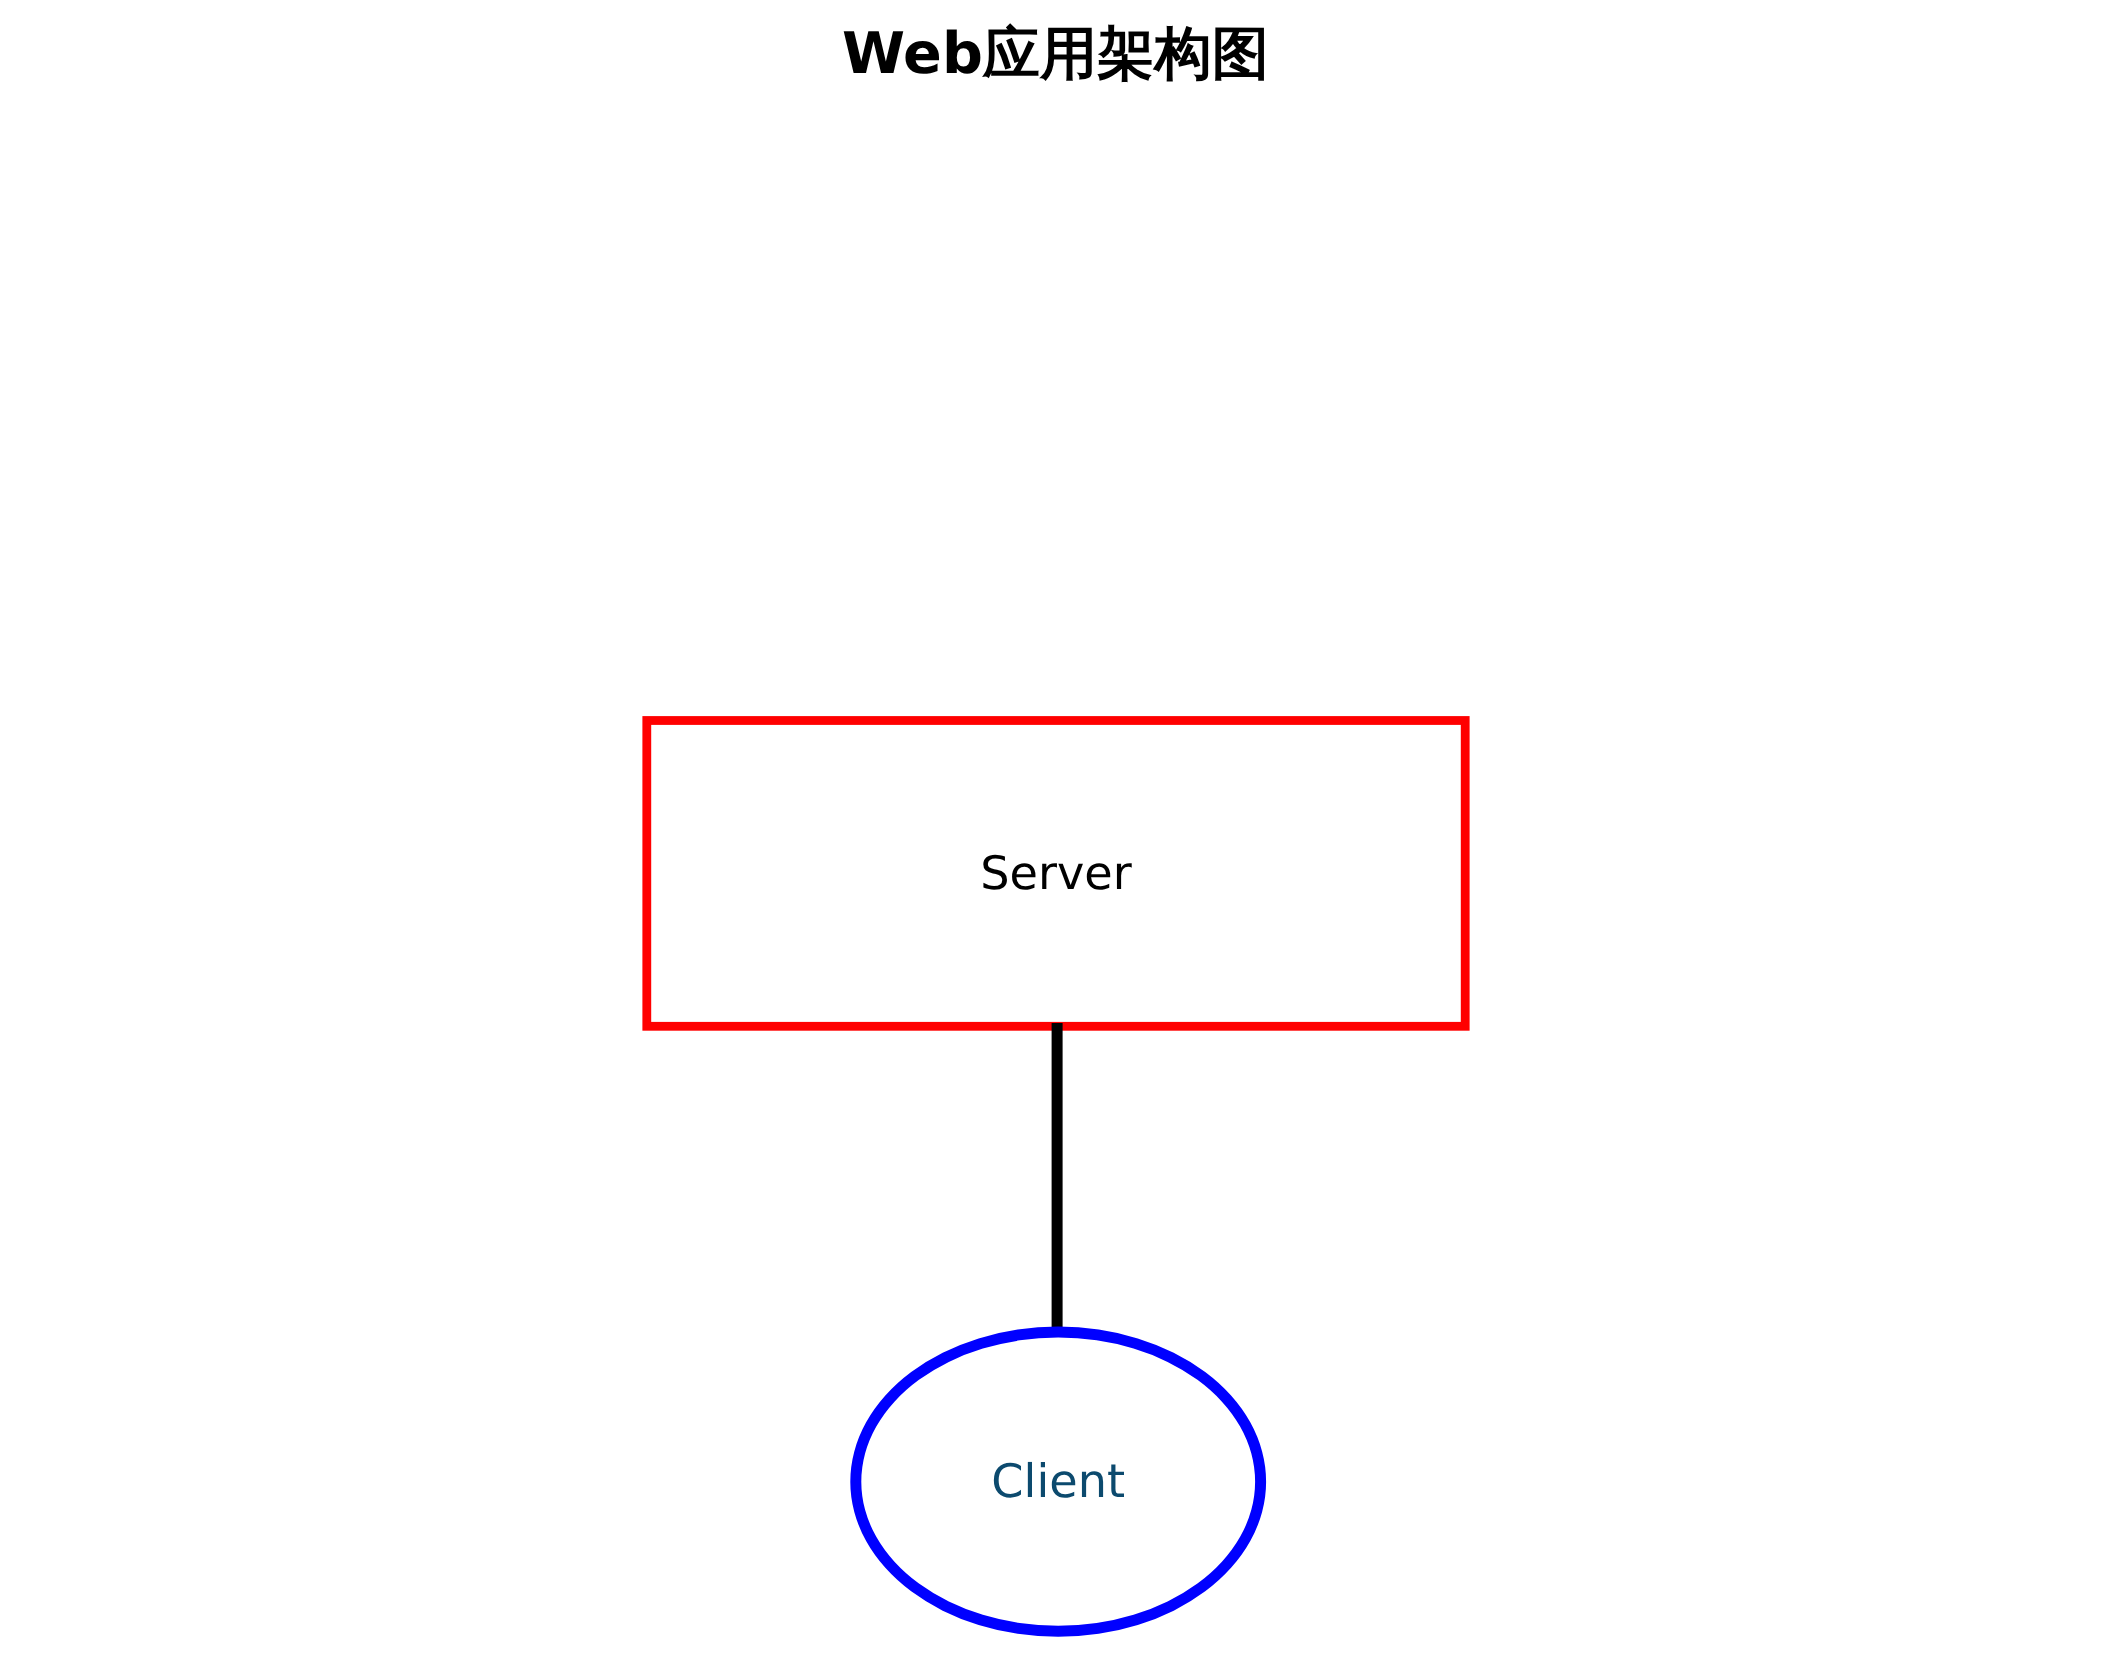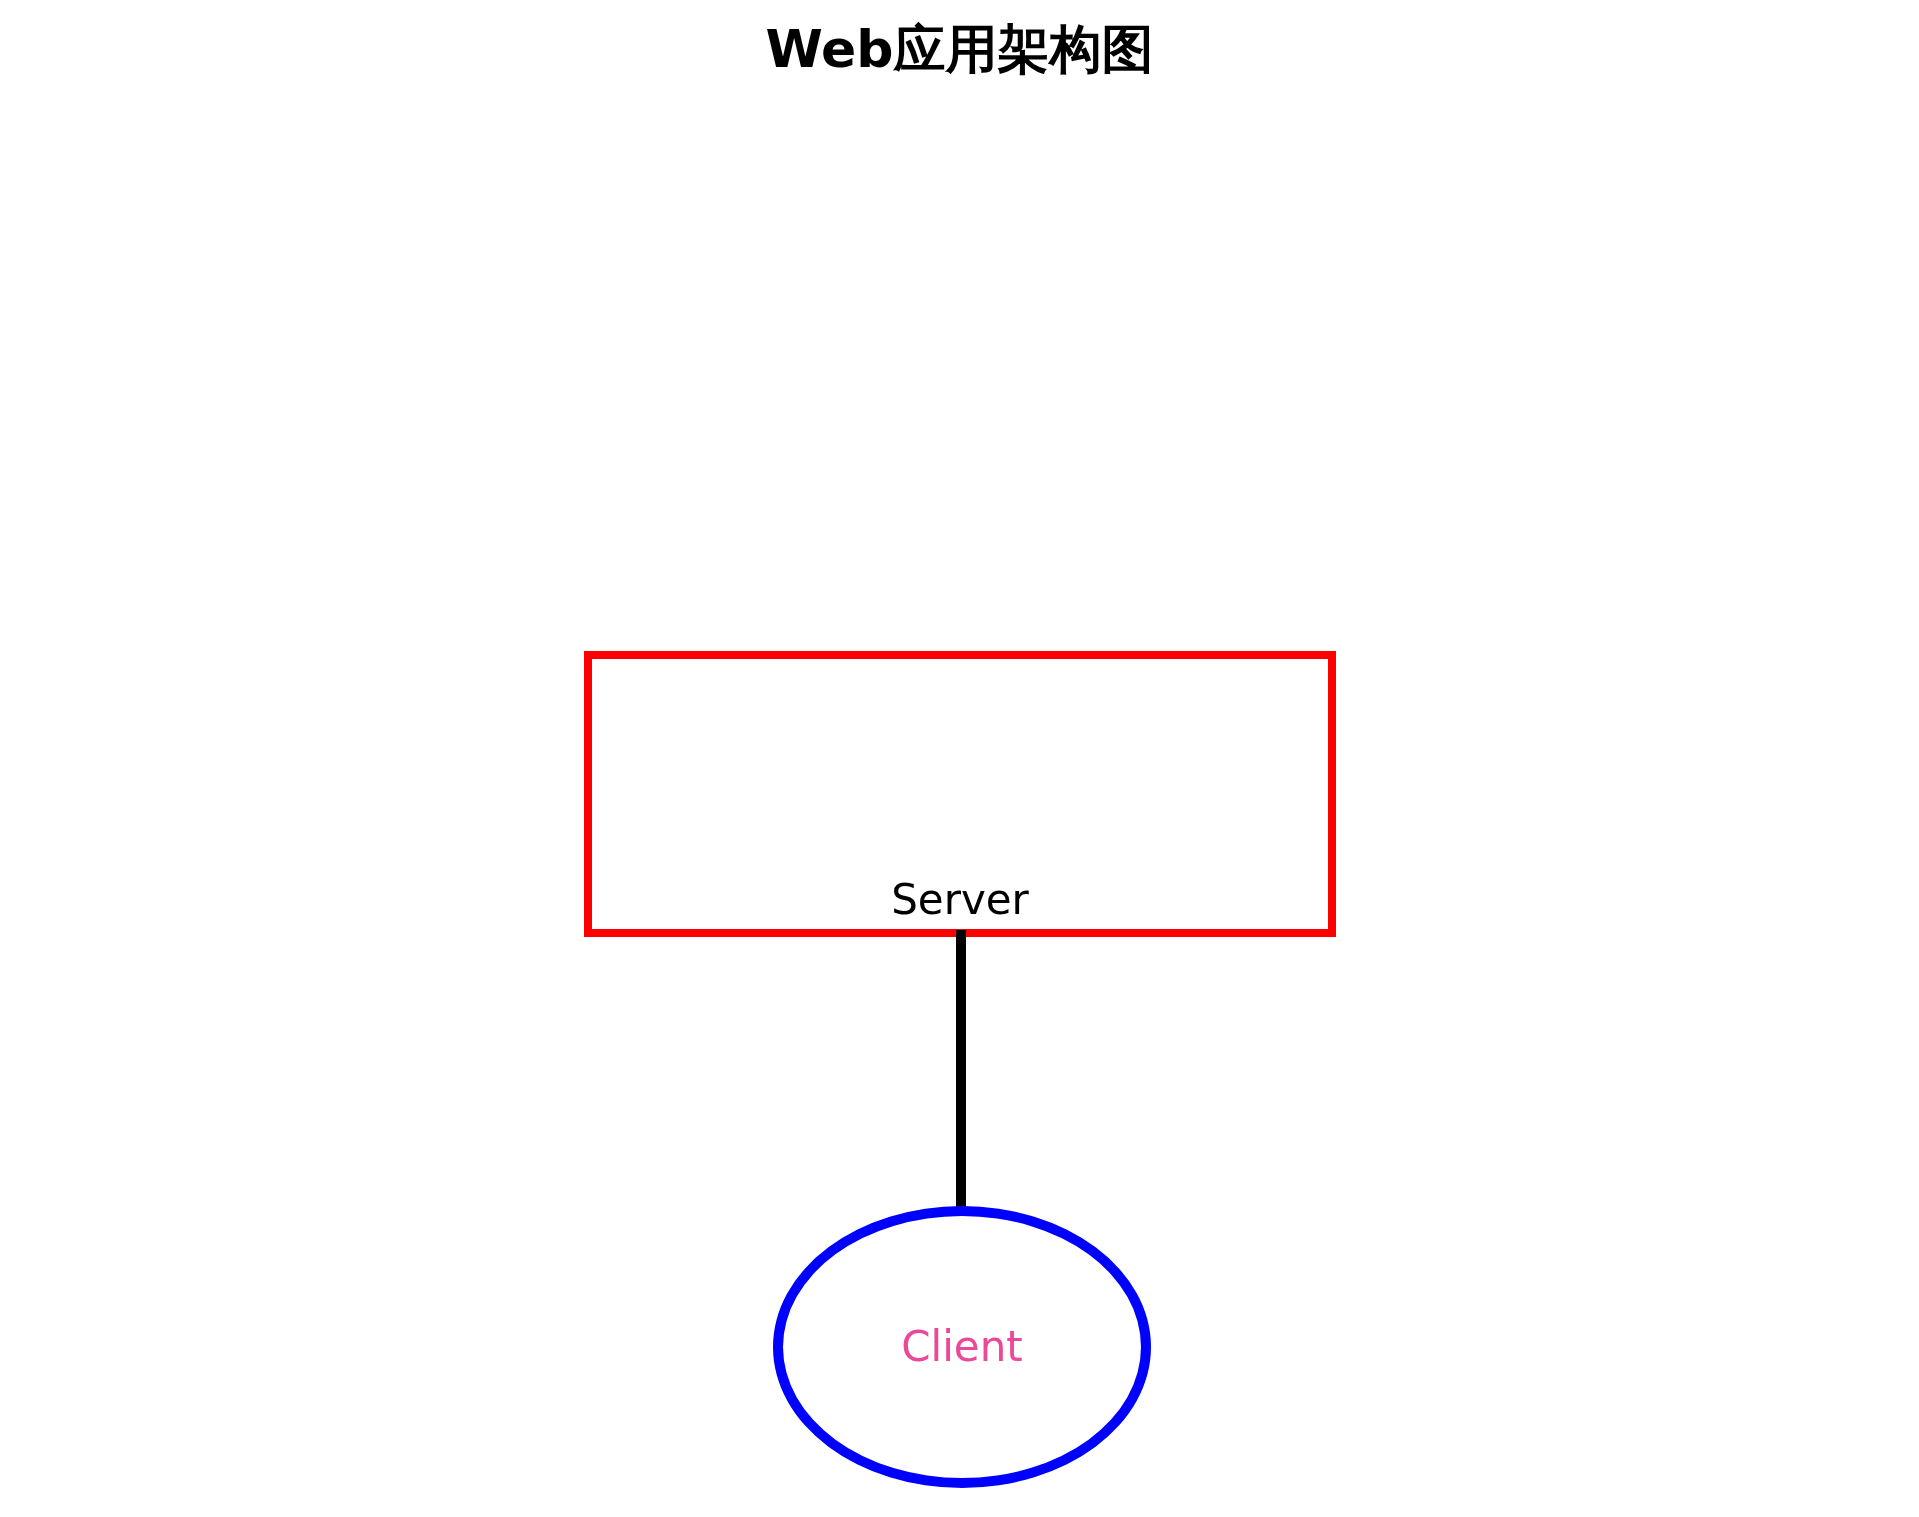--- a/index.html
+++ b/index.html
@@ -42,21 +42,21 @@
     left: 584px;
     top: 651px;
     width: 752px;
     height: 286px;
     box-sizing: border-box;
     border: 8px solid #ff0000;
     background: #ffffff;
     display: flex;
     flex-direction: column;
     align-items: center;
-    justify-content: flex-end;
+    justify-content: center;
   }
   #server-node .node-label {
     font-family: "DejaVu Sans", sans-serif;
     font-weight: normal;
     font-size: 42px;
     line-height: 58px;
     color: #000000;
     text-align: center;
     white-space: nowrap;
   }
@@ -84,21 +84,21 @@
     background: transparent;
     display: flex;
     align-items: center;
     justify-content: center;
   }
   #client-node .node-label {
     font-family: "DejaVu Sans", sans-serif;
     font-weight: normal;
     font-size: 42px;
     line-height: 52px;
-    color: #ec4899;
+    color: #0c4a6e;
     text-align: center;
     white-space: nowrap;
   }
 </style>
 </head>
 <body>
 
 <div id="canvas">
 
   <div id="diagram-title">Web应用架构图</div>

